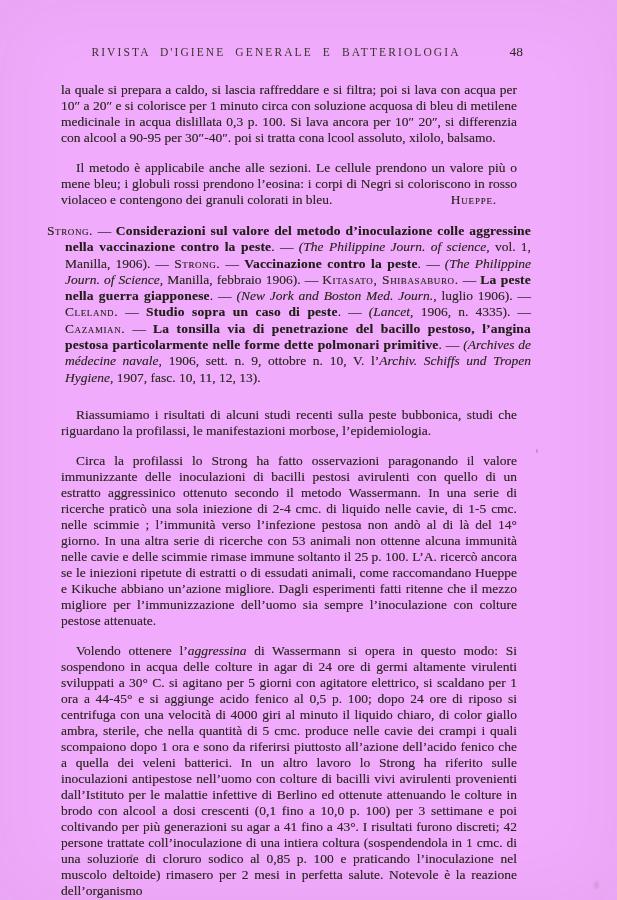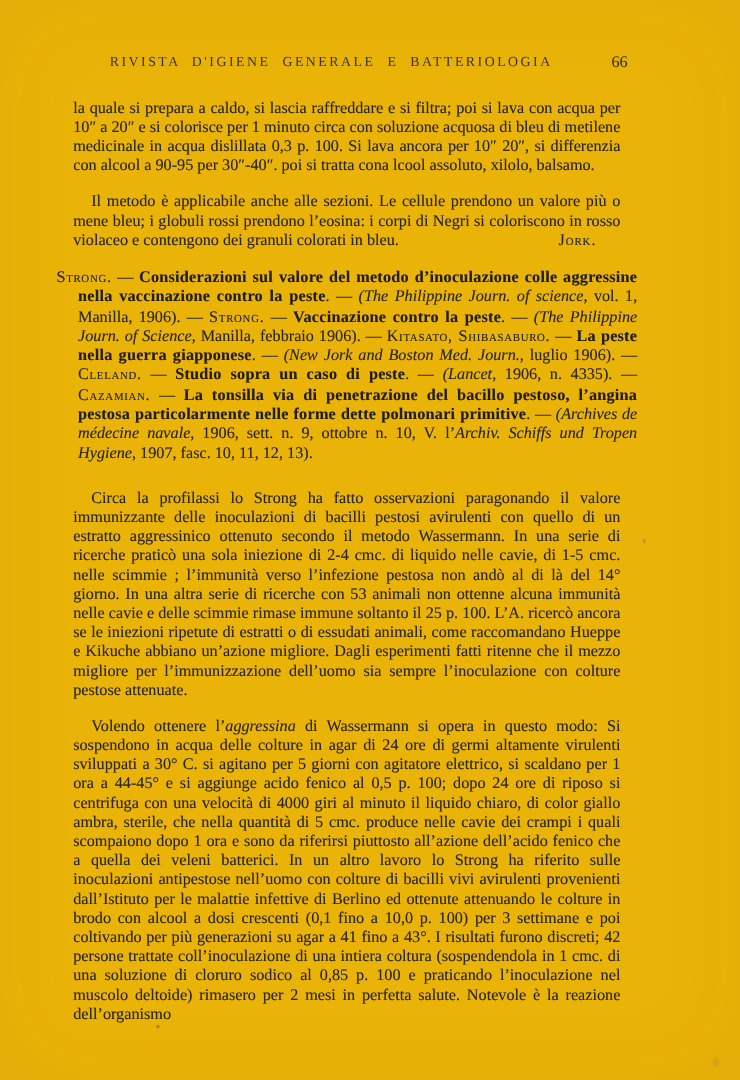--- a/index.html
+++ b/index.html
@@ -1,20 +1,20 @@
 <!DOCTYPE html>
 <html><head>
 <meta charset="utf-8">
 <style>
   html,body{margin:0;padding:0;background:#e9e7e2;}
   .page{
     position:relative;
     width:617px;height:900px;
     margin:0;
-    background:#eab308;
+    background:#f0abfc;
     box-shadow:inset 0 0 80px rgba(70,58,35,0.05);
     font-family:"Liberation Serif","DejaVu Serif",serif;
     color:#2c2821;
     overflow:hidden;
   }
   .header{position:relative;margin:46px 86px 0 47px;height:17px;}
   .running-title{
     position:absolute;left:0;right:26px;top:0;
     text-align:center;
     font-size:11.5px;letter-spacing:2.1px;word-spacing:5px;
@@ -46,34 +46,35 @@
   .speck.s2{left:536px;top:449px;width:2px;height:4px;opacity:.4;}
   .speck.s3{left:594px;top:881px;width:5px;height:8px;opacity:.16;filter:blur(1px);}
 </style>
 </head>
 <body>
 
 <div class="page">
 
   <div class="header">
     <span class="running-title">RIVISTA D'IGIENE GENERALE E BATTERIOLOGIA</span>
-    <span class="page-number">66</span>
+    <span class="page-number">48</span>
   </div>
 
   <div class="text-col">
 
     <p class="para no-indent"><span class="seg-r">la quale si prepara a caldo, si lascia raffreddare e si filtra; poi si lava con acqua per 10″ a 20″ e si colorisce per 1 minuto circa con soluzione acquosa di bleu di metilene medicinale in acqua dislillata 0,3 p. 100. Si lava ancora per 10″ 20″, si differenzia con alcool a 90-95 per 30″-40″. poi si tratta cona lcool assoluto, xilolo, balsamo.</span></p>
 
     <p class="para">
       <span><span class="seg-r">Il metodo è applicabile anche alle sezioni. Le cellule prendono un valore più o mene bleu; i globuli rossi prendono l’eosina: i corpi di Negri si coloriscono in rosso violaceo e contengono dei granuli colorati in bleu.</span></span>
-      <span class="signature">Jork.</span>
+      <span class="signature">Hueppe.</span>
     </p>
 
     <p class="bib"><span class="seg-sc">Strong.</span><span class="seg-r"> — </span><span class="seg-b">Considerazioni sul valore del metodo d’inoculazione colle aggressine nella vaccinazione contro la peste</span><span class="seg-r">. — </span><span class="seg-i">(The Philippine Journ. of science</span><span class="seg-r">, vol. 1, Manilla, 1906). — </span><span class="seg-sc">Strong.</span><span class="seg-r"> — </span><span class="seg-b">Vaccinazione contro la peste</span><span class="seg-r">. — </span><span class="seg-i">(The Philippine Journ. of Science</span><span class="seg-r">, Manilla, febbraio 1906). — </span><span class="seg-sc">Kitasato, Shibasaburo.</span><span class="seg-r"> — </span><span class="seg-b">La peste nella guerra giapponese</span><span class="seg-r">. — </span><span class="seg-i">(New Jork and Boston Med. Journ.</span><span class="seg-r">, luglio 1906). — </span><span class="seg-sc">Cleland.</span><span class="seg-r"> — </span><span class="seg-b">Studio sopra un caso di peste</span><span class="seg-r">. — </span><span class="seg-i">(Lancet</span><span class="seg-r">, 1906, n. 4335). — </span><span class="seg-sc">Cazamian.</span><span class="seg-r"> — </span><span class="seg-b">La tonsilla via di penetrazione del bacillo pestoso, l’angina pestosa particolarmente nelle forme dette polmonari primitive</span><span class="seg-r">. — </span><span class="seg-i">(Archives de médecine navale</span><span class="seg-r">, 1906, sett. n. 9, ottobre n. 10, V. l’</span><span class="seg-i">Archiv. Schiffs und Tropen Hygiene</span><span class="seg-r">, 1907, fasc. 10, 11, 12, 13).</span></p>
 
+    <p class="para"><span class="seg-r">Riassumiamo i risultati di alcuni studi recenti sulla peste bubbonica, studi che riguardano la profilassi, le manifestazioni morbose, l’epidemiologia.</span></p>
 
     <p class="para"><span class="seg-r">Circa la profilassi lo Strong ha fatto osservazioni paragonando il valore immunizzante delle inoculazioni di bacilli pestosi avirulenti con quello di un estratto aggressinico ottenuto secondo il metodo Wassermann. In una serie di ricerche praticò una sola iniezione di 2-4 cmc. di liquido nelle cavie, di 1-5 cmc. nelle scimmie ; l’immunità verso l’infezione pestosa non andò al di là del 14° giorno. In una altra serie di ricerche con 53 animali non ottenne alcuna immunità nelle cavie e delle scimmie rimase immune soltanto il 25 p. 100. L’A. ricercò ancora se le iniezioni ripetute di estratti o di essudati animali, come raccomandano Hueppe e Kikuche abbiano un’azione migliore. Dagli esperimenti fatti ritenne che il mezzo migliore per l’immunizzazione dell’uomo sia sempre l’inoculazione con colture pestose attenuate.</span></p>
 
     <p class="para"><span class="seg-r">Volendo ottenere l’</span><span class="seg-i">aggressina</span><span class="seg-r"> di Wassermann si opera in questo modo: Si sospendono in acqua delle colture in agar di 24 ore di germi altamente virulenti sviluppati a 30° C. si agitano per 5 giorni con agitatore elettrico, si scaldano per 1 ora a 44-45° e si aggiunge acido fenico al 0,5 p. 100; dopo 24 ore di riposo si centrifuga con una velocità di 4000 giri al minuto il liquido chiaro, di color giallo ambra, sterile, che nella quantità di 5 cmc. produce nelle cavie dei crampi i quali scompaiono dopo 1 ora e sono da riferirsi piuttosto all’azione dell’acido fenico che a quella dei veleni batterici. In un altro lavoro lo Strong ha riferito sulle inoculazioni antipestose nell’uomo con colture di bacilli vivi avirulenti provenienti dall’Istituto per le malattie infettive di Berlino ed ottenute attenuando le colture in brodo con alcool a dosi crescenti (0,1 fino a 10,0 p. 100) per 3 settimane e poi coltivando per più generazioni su agar a 41 fino a 43°. I risultati furono discreti; 42 persone trattate coll’inoculazione di una intiera coltura (sospendendola in 1 cmc. di una soluzione di cloruro sodico al 0,85 p. 100 e praticando l’inoculazione nel muscolo deltoide) rimasero per 2 mesi in perfetta salute. Notevole è la reazione dell’organismo</span></p>
 
   </div>
 
   <div class="speck s1"></div>
   <div class="speck s2"></div>
   <div class="speck s3"></div>

